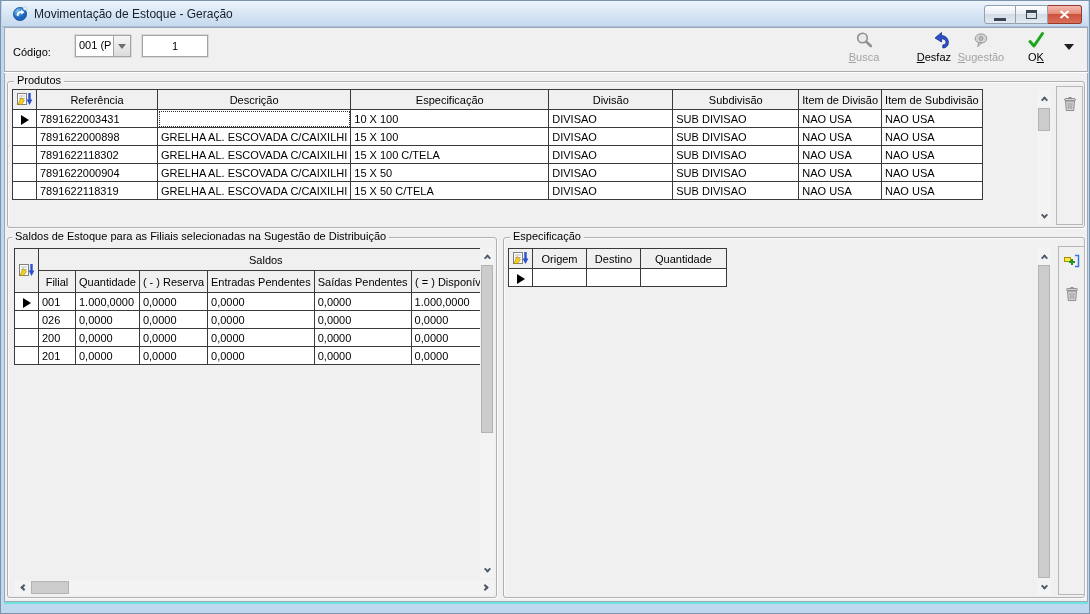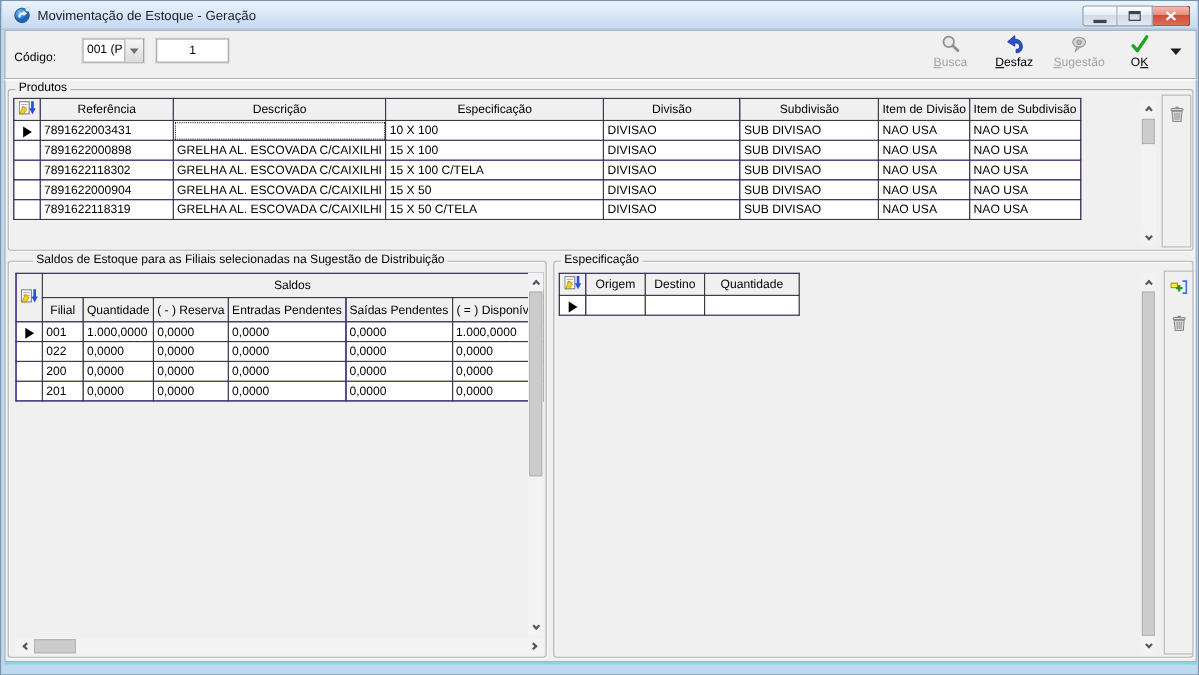--- a/index.html
+++ b/index.html
@@ -124,21 +124,21 @@
   <div class="tbtn disabled" style="left:834px;width:58px;">
     <span class="ticon">
       <svg width="20" height="19" viewBox="0 0 20 19">
           <circle cx="8.5" cy="7" r="4.8" fill="#E9E9E9" stroke="#8F8F8F" stroke-width="1.6"></circle>
           <line x1="12.2" y1="10.6" x2="16.8" y2="15" stroke="#8F8F8F" stroke-width="2.6" stroke-linecap="round"></line>
         </svg>
     </span>
     <span><span></span><span class="accel">B</span><span>usca</span></span>
   </div>
 
-  <div class="tbtn" style="left:892px;width:58px;">
+  <div class="tbtn" style="left:892px;width:58px;align-items:flex-end;">
     <span class="ticon">
       <svg width="20" height="19" viewBox="0 0 20 19">
           <path d="M4 7 L10.5 1.5 L10.5 4.6 C14.6 4.6 17.4 7.6 17.4 11.4 C17.4 14.8 15 17 11.8 17 L11.8 13.9 C13.6 13.9 15 12.8 15 11.2 C15 9 13 7.8 10.5 7.8 L10.5 11 Z" fill="#2C51CE" stroke="#15307E" stroke-width="0.8"></path>
         </svg>
     </span>
     <span><span></span><span class="accel">D</span><span>esfaz</span></span>
   </div>
 
   <div class="tbtn disabled" style="left:950px;width:60px;">
     <span class="ticon">
@@ -272,21 +272,21 @@
           <path d="M3.5 5 L4.3 14.5 L11.7 14.5 L12.5 5 Z" fill="#D8D8D8" stroke="#8A8A8A"></path>
           <line x1="6" y1="6.5" x2="6.3" y2="13" stroke="#9A9A9A"></line>
             <line x1="8" y1="6.5" x2="8" y2="13" stroke="#9A9A9A"></line>
             <line x1="10" y1="6.5" x2="9.7" y2="13" stroke="#9A9A9A"></line>
         </svg>
       </div>
     </div>
   </div>
 
   <div class="group" style="left:6px;top:236px;width:490px;height:361px;">
-    <span class="group-label" style="left:4px;margin-left:18px;">Saldos de Estoque para as Filiais selecionadas na Sugestão de Distribuição</span>
+    <span class="group-label" style="left:4px;">Saldos de Estoque para as Filiais selecionadas na Sugestão de Distribuição</span>
 
     <table class="grid" style="left:6px;top:10px;">
       <colgroup>
           <col style="width:23px">
           <col style="width:37px">
           <col style="width:60px">
           <col style="width:64px">
           <col style="width:102px">
           <col style="width:92px">
           <col style="width:82px">
@@ -321,21 +321,21 @@
             </td>
           <td>001</td>
           <td class="num">1.000,0000</td>
           <td class="num">0,0000</td>
           <td class="num">0,0000</td>
           <td class="num">0,0000</td>
           <td class="num">1.000,0000</td>
         </tr>
         <tr>
           <td class="ind"></td>
-          <td>022</td>
+          <td>026</td>
           <td class="num">0,0000</td>
           <td class="num">0,0000</td>
           <td class="num">0,0000</td>
           <td class="num">0,0000</td>
           <td class="num">0,0000</td>
         </tr>
         <tr>
           <td class="ind"></td>
           <td>200</td>
           <td class="num">0,0000</td>

